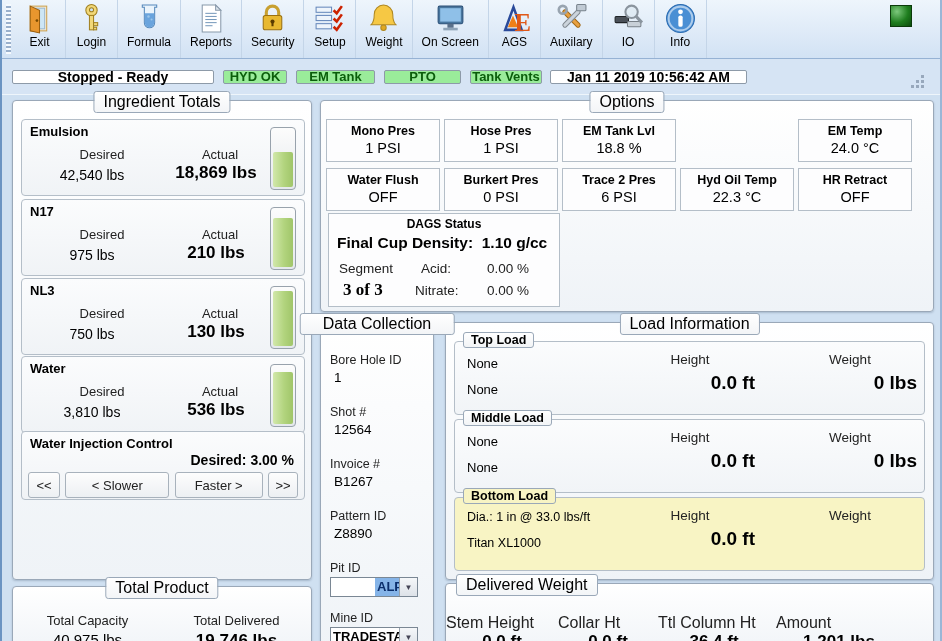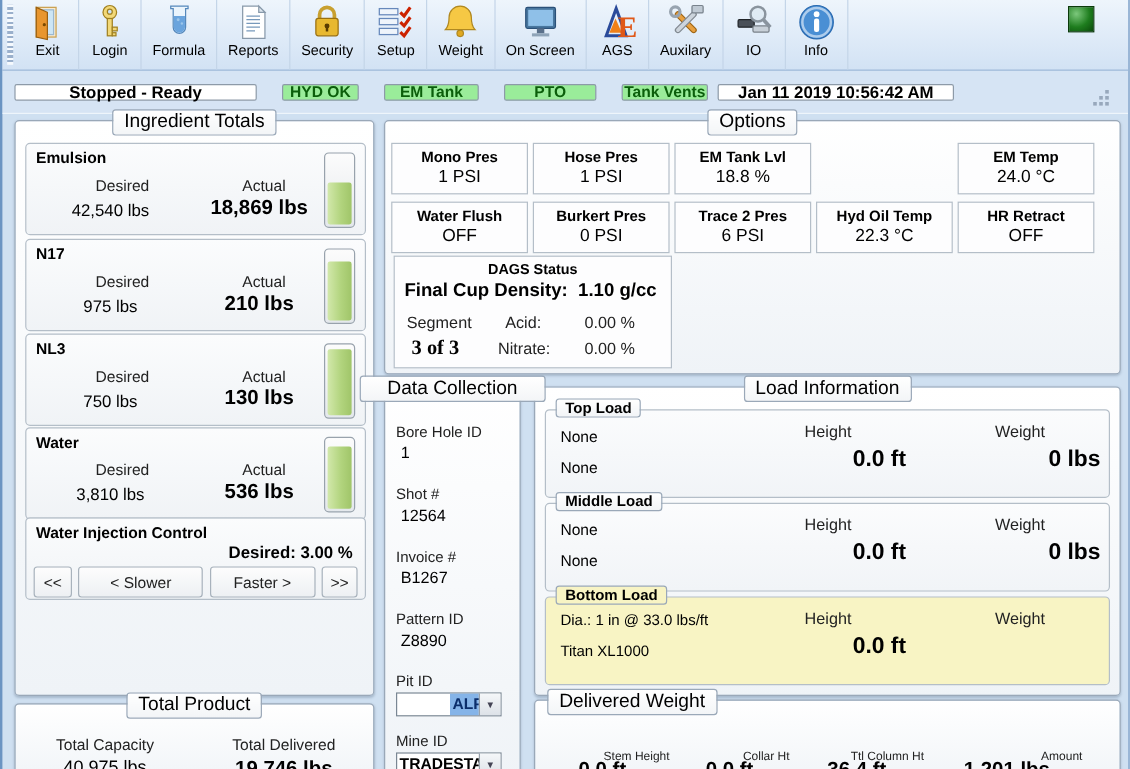--- a/index.html
+++ b/index.html
@@ -20,21 +20,21 @@
   .tlabel{font-size:12px;line-height:14px;white-space:nowrap;}
   .indicator{position:absolute;right:28px;top:5px;width:20px;height:20px;border:1px solid #0a3a0a;
              background:radial-gradient(circle at 30% 28%,#7cc87c,#1e7d1e 55%,#0b4a0b);}
 
   
   .statusbar{position:absolute;top:59px;left:0;right:0;height:35px;background:#d6e4f4;
              border-bottom:1px solid #eef5fb;display:flex;align-items:center;padding:0 10px;}
   .sbox{height:14px;display:flex;align-items:center;justify-content:center;
         border:1px solid #8d9aa8;border-radius:2px;background:#fff;font-weight:bold;box-sizing:border-box;}
   .state-box{width:202px;font-size:14px;}
-  .badge{background:var(--green-bg,#9aec9a);color:var(--green-text,#0b5e0b);font-size:13px;margin-left:21px;}
+  .badge{background:var(--green-bg,#9aec9a);color:var(--green-text,#0b5e0b);font-size:13px;margin-left:9px;}
   .b1{width:64px}.b2{width:79px}.b3{width:77px}.b4{width:72px}
   .dt-box{width:197px;font-size:14px;margin-left:8px;}
   .grip{position:absolute;right:16px;bottom:6px;width:3px;height:3px;background:#98a8bc;
         box-shadow:-5px 0 #98a8bc,-10px 0 #98a8bc,0 -5px #98a8bc,-5px -5px #98a8bc,0 -10px #98a8bc;}
 
   
   .panel{position:absolute;background:linear-gradient(#ffffff,#eff3f7);
          border:1px solid #9aa8b8;border-radius:4px;box-shadow:0 1px 2px rgba(50,70,100,.25);}
   .ptitle{position:absolute;top:-10px;left:50%;transform:translateX(-50%);
           background:linear-gradient(#ffffff,#f3f5f7);border:1px solid #9aa8b8;border-radius:3px;
@@ -113,21 +113,21 @@
   .lline1{position:absolute;top:14px;left:12px;font-size:13px;}
   .lline2{position:absolute;top:40px;left:12px;font-size:13px;}
   .lbox.hl .lline1{top:12px;font-size:12.5px;}
   .lbox.hl .lline2{top:38px;font-size:12.5px;}
   .lh-lab{position:absolute;top:10px;left:170px;width:130px;text-align:center;font-size:13.5px;color:#222;}
   .lh-val{position:absolute;top:30px;left:160px;width:140px;text-align:right;font-weight:bold;font-size:19px;}
   .lw-lab{position:absolute;top:10px;left:330px;width:130px;text-align:center;font-size:13.5px;color:#222;}
   .lw-val{position:absolute;top:30px;left:310px;width:152px;text-align:right;font-weight:bold;font-size:19px;}
 
   
-  .dw-lab{position:absolute;top:41px;text-align:right;font-size:10px;color:#222;}
+  .dw-lab{position:absolute;top:30px;text-align:left;font-size:16px;color:#222;}
   .dw-val{position:absolute;top:48px;text-align:center;font-weight:bold;font-size:17px;}
   .dw0{left:0;width:112px}.dw1{left:112px;width:100px}.dw2{left:212px;width:112px}.dw3{left:330px;width:126px}
 </style>
 </head>
 <body>
 
 <div id="app">
 
   <div class="toolbar">
     <div class="tgrip"></div>

